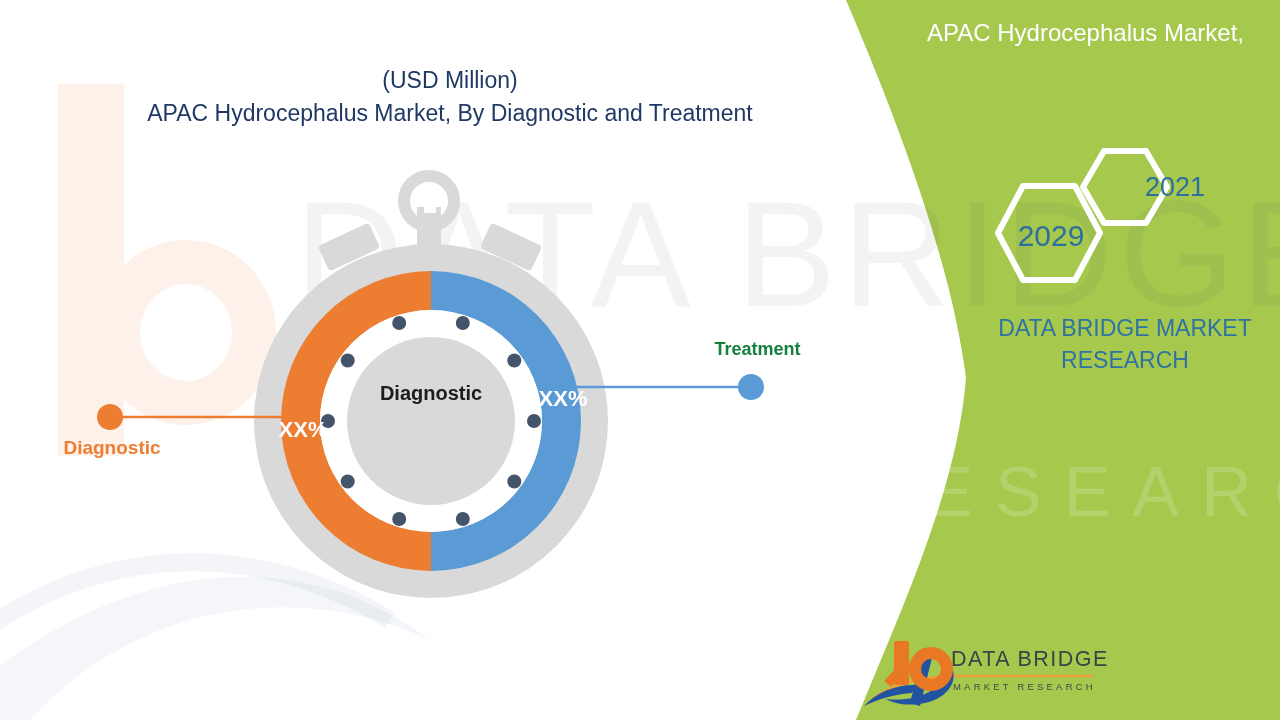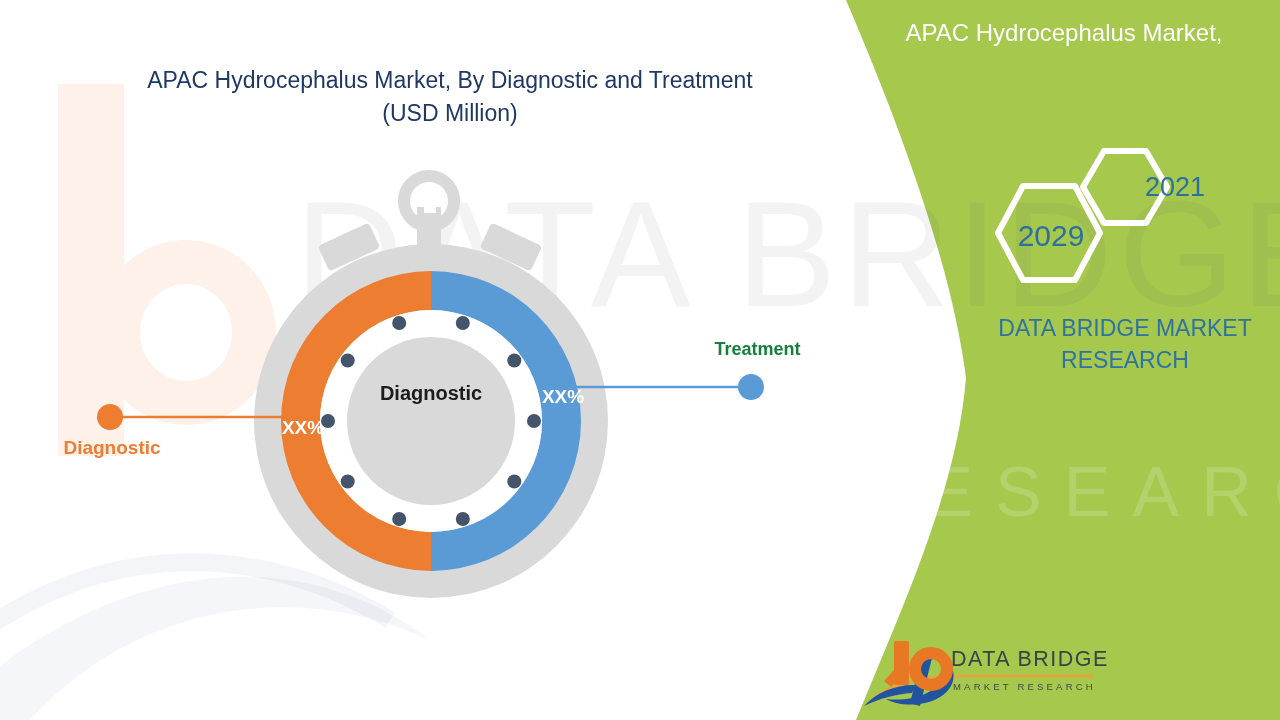--- a/index.html
+++ b/index.html
@@ -14,35 +14,35 @@
   .ghost-big{left:295px;top:168px;font-size:150px;font-weight:400;letter-spacing:6px;
              color:rgba(90,90,100,0.07);white-space:nowrap;z-index:3;}
   .ghost-small{left:390px;top:452px;font-size:70px;font-weight:400;letter-spacing:22px;
              color:rgba(255,255,255,0.17);white-space:nowrap;z-index:3;}
   svg.layer{left:0;top:0;z-index:2;}
   svg.layer.top{z-index:4;}
   
   .txt{z-index:6;}
   .main-title{left:70px;top:64px;width:760px;text-align:center;font-size:23px;
               line-height:33px;font-weight:500;color:#1f3864;}
-  .panel-title{left:884px;top:16px;width:360px;text-align:center;font-size:24px;
+  .panel-title{left:884px;top:16px;width:360px;text-align:right;font-size:24px;
               line-height:34px;font-weight:500;color:#ffffff;}
   .year-back{left:999px;top:219px;width:104px;text-align:center;font-size:30px;
               font-weight:500;color:#2d6f9f;}
   .year-front{left:1126px;top:172px;width:98px;text-align:center;font-size:27px;
               font-weight:500;color:#2d6f9f;}
   .brand{left:935px;top:312px;width:380px;text-align:center;font-size:23px;
               line-height:32px;font-weight:500;color:#2e73a3;}
   .center-label{left:341px;top:380px;width:180px;text-align:center;font-size:20px;
               line-height:26px;font-weight:bold;color:#1c1c1c;}
   .callout-left-label{left:58px;top:437px;width:108px;text-align:center;font-size:19px;
               font-weight:bold;color:#ed7d31;}
   .callout-right-label{left:705px;top:339px;width:105px;text-align:center;font-size:18px;
               font-weight:bold;color:#15803d;}
-  .pct{width:62px;text-align:center;font-size:19px;font-weight:bold;color:#ffffff;}
+  .pct{width:62px;text-align:center;font-size:22px;font-weight:bold;color:#ffffff;}
   .pct-left{left:272px;top:417px;}
   .pct-right{left:532px;top:386px;}
   .logo-title{left:951px;top:647px;font-size:21.5px;font-weight:500;letter-spacing:1.5px;
               color:#3c4248;}
   .logo-sub{left:953px;top:681px;font-size:9.5px;font-weight:500;letter-spacing:3.2px;
               color:#44484c;}
 </style>
 </head>
 <body>
 
@@ -109,22 +109,22 @@
       <path d="M 940 652 C 962 670 956 692 932 701 C 914 707 896 705 886 699 C 910 702 936 694 942 678 C 945 668 943 660 940 652 Z" fill="#2253a0"></path>
       <path d="M 864 706 C 876 692 898 684 916 685 L 912 693 C 896 694 878 699 864 706 Z" fill="#2253a0"></path>
       <path d="M 924 648 L 934 650 L 920 706 L 910 703 Z" fill="#2253a0"></path>
       <rect x="894" y="641" width="15" height="44" rx="2" fill="#e87824"></rect>
       <path d="M 884 681 L 896 668 L 903 674 L 891 687 Z" fill="#e87824"></path>
       <circle cx="931" cy="669" r="16" fill="none" stroke="#e87824" stroke-width="12"></circle>
     </g>
   </svg>
 
   <div class="abs txt main-title">
+    <div>(USD Million)</div>
     <div>APAC Hydrocephalus Market, By Diagnostic and Treatment</div>
-    <div>(USD Million)</div>
   </div>
 
   <div class="abs txt panel-title">
     <div>APAC Hydrocephalus Market,</div>
   </div>
 
   <div class="abs txt year-back">2029</div>
   <div class="abs txt year-front">2021</div>
 
   <div class="abs txt brand">

